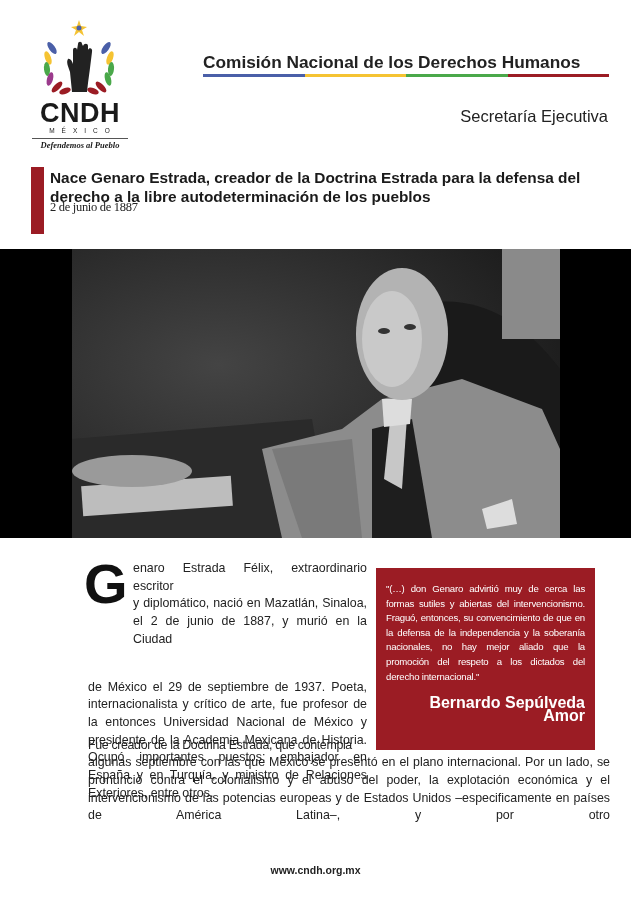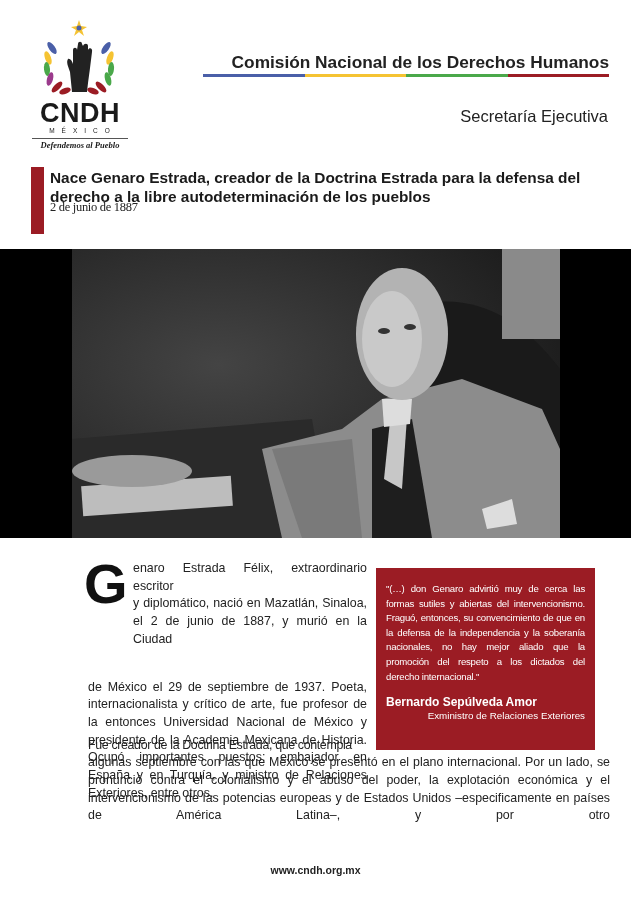--- a/index.html
+++ b/index.html
@@ -11,21 +11,21 @@
   .logo svg { position: absolute; left: 0; top: 0; }
   .logo-acronym { position: absolute; left: 6px; top: 86px; width: 100px; text-align: center;
     font-family: "Liberation Sans", sans-serif; font-weight: bold; font-size: 27px; letter-spacing: 0.5px; color: #1a1a1a; line-height: 1; }
   .logo-country { position: absolute; left: 8px; top: 114px; width: 96px; text-align: center;
     font-family: "Liberation Sans", sans-serif; font-size: 6.5px; letter-spacing: 7px; color: #1a1a1a; line-height: 1; padding-left: 6px;}
   .logo-rule { position: absolute; left: 8px; top: 124px; width: 96px; height: 1px; background: #555; }
   .logo-motto { position: absolute; left: 4px; top: 127px; width: 104px; text-align: center;
     font-family: "Liberation Serif", serif; font-style: italic; font-weight: bold; font-size: 8.5px; color: #1a1a1a; line-height: 1; }
 
   
-  .org-name { position: absolute; left: 203px; top: 54px; width: 406px; text-align: right;
+  .org-name { position: absolute; left: 203px; top: 54px; width: 406px; 
     font-family: "Liberation Sans", sans-serif; font-weight: bold; font-size: 17.3px; color: #222; line-height: 1; white-space: nowrap; }
   .org-underline { position: absolute; left: 203px; top: 74px; width: 406px; height: 3px; display: flex; }
   .org-underline span { flex: 1; height: 100%; }
   .org-sub { position: absolute; left: 300px; top: 84px; width: 308px; text-align: right;
     font-family: "Liberation Sans", sans-serif; font-size: 16.5px; color: #222; line-height: 1; margin-top: 24px; }
 
   
   .accent-bar { position: absolute; left: 31px; top: 167px; width: 13px; height: 67px; background: #9b1c24; }
   .article-title { position: absolute; left: 50px; top: 168px; width: 560px;
     font-family: "Liberation Sans", sans-serif; font-weight: bold; font-size: 15.4px; line-height: 19px; color: #1a1a1a; }
@@ -42,21 +42,21 @@
   .body-col { position: absolute; left: 88px; top: 560px; width: 279px;
     font-family: "Liberation Sans", sans-serif; font-size: 12.4px; line-height: 17.7px; color: #222; text-align: justify; }
   .body-col .indent-line { display: block; padding-left: 45px; text-align: justify; text-align-last: justify; }
   .para1-rest { display: block; margin-top: 30px; }
   .para2-first { position: absolute; left: 88px; top: 737px; font-family: Liberation Sans, sans-serif; font-size: 12.4px; line-height: 17.7px; color: #222; letter-spacing: -0.35px; white-space: nowrap; }
   .para2-rest { position: absolute; left: 88px; top: 754px; width: 522px; font-family: "Liberation Sans", sans-serif; font-size: 12.4px; line-height: 17.8px; color: #222; text-align: justify; text-align-last: justify; }
 
   
   .quote-box { position: absolute; left: 376px; top: 568px; width: 219px; height: 182px; background: #9b1c24; color: #fff; padding: 14px 10px 0 10px; }
   .quote-text { font-family: "Liberation Sans", sans-serif; font-size: 9.6px; line-height: 14.6px; text-align: justify; letter-spacing: -0.2px; }
-  .quote-author { margin-top: 12px; text-align: left; font-family: "Liberation Sans", sans-serif; font-weight: bold; font-size: 12px; line-height: 13px; }
+  .quote-author { margin-top: 12px; text-align: right; font-family: "Liberation Sans", sans-serif; font-weight: bold; font-size: 16px; line-height: 13px; }
   .quote-role { text-align: right; font-family: "Liberation Sans", sans-serif; font-size: 9.8px; line-height: 13px; }
 
   
   .footer-url { position: absolute; left: 0; top: 864px; width: 631px; text-align: center;
     font-family: "Liberation Sans", sans-serif; font-weight: bold; font-size: 10.5px; color: #222; }
 </style>
 </head>
 <body>
 
 <div class="logo">
@@ -150,16 +150,15 @@
   <span class="indent-line">el 2 de junio de 1887, y murió en la Ciudad</span>
   <span class="para1-rest">de México el 29 de septiembre de 1937. Poeta, internacionalista y crítico de arte, fue profesor de la entonces Universidad Nacional de México y presidente de la Academia Mexicana de Historia. Ocupó importantes puestos: embajador en España y en Turquía, y ministro de Relaciones Exteriores, entre otros.</span>
 </div>
 
 <div class="para2-first">Fue creador de la Doctrina Estrada, que contempla</div>
 <div class="para2-rest">algunas septiembre con las que México se presentó en el plano internacional. Por un lado, se pronunció contra el colonialismo y el abuso del poder, la explotación económica y el intervencionismo de las potencias europeas y de Estados Unidos –especificamente en países de América Latina–, y por otro</div>
 
 <aside class="quote-box">
   <p class="quote-text">"(…) don Genaro advirtió muy de cerca las formas sutiles y abiertas del intervencionismo. Fraguó, entonces, su convencimiento de que en la defensa de la independencia y la soberanía nacionales, no hay mejor aliado que la promoción del respeto a los dictados del derecho internacional."</p>
   <div class="quote-author">Bernardo Sepúlveda Amor</div>
-  <div class="quote-role">Exministro de Relaciones Exteriores</div>
 </aside>
 
 <div class="footer-url">www.cndh.org.mx</div>
 
 </body></html>

